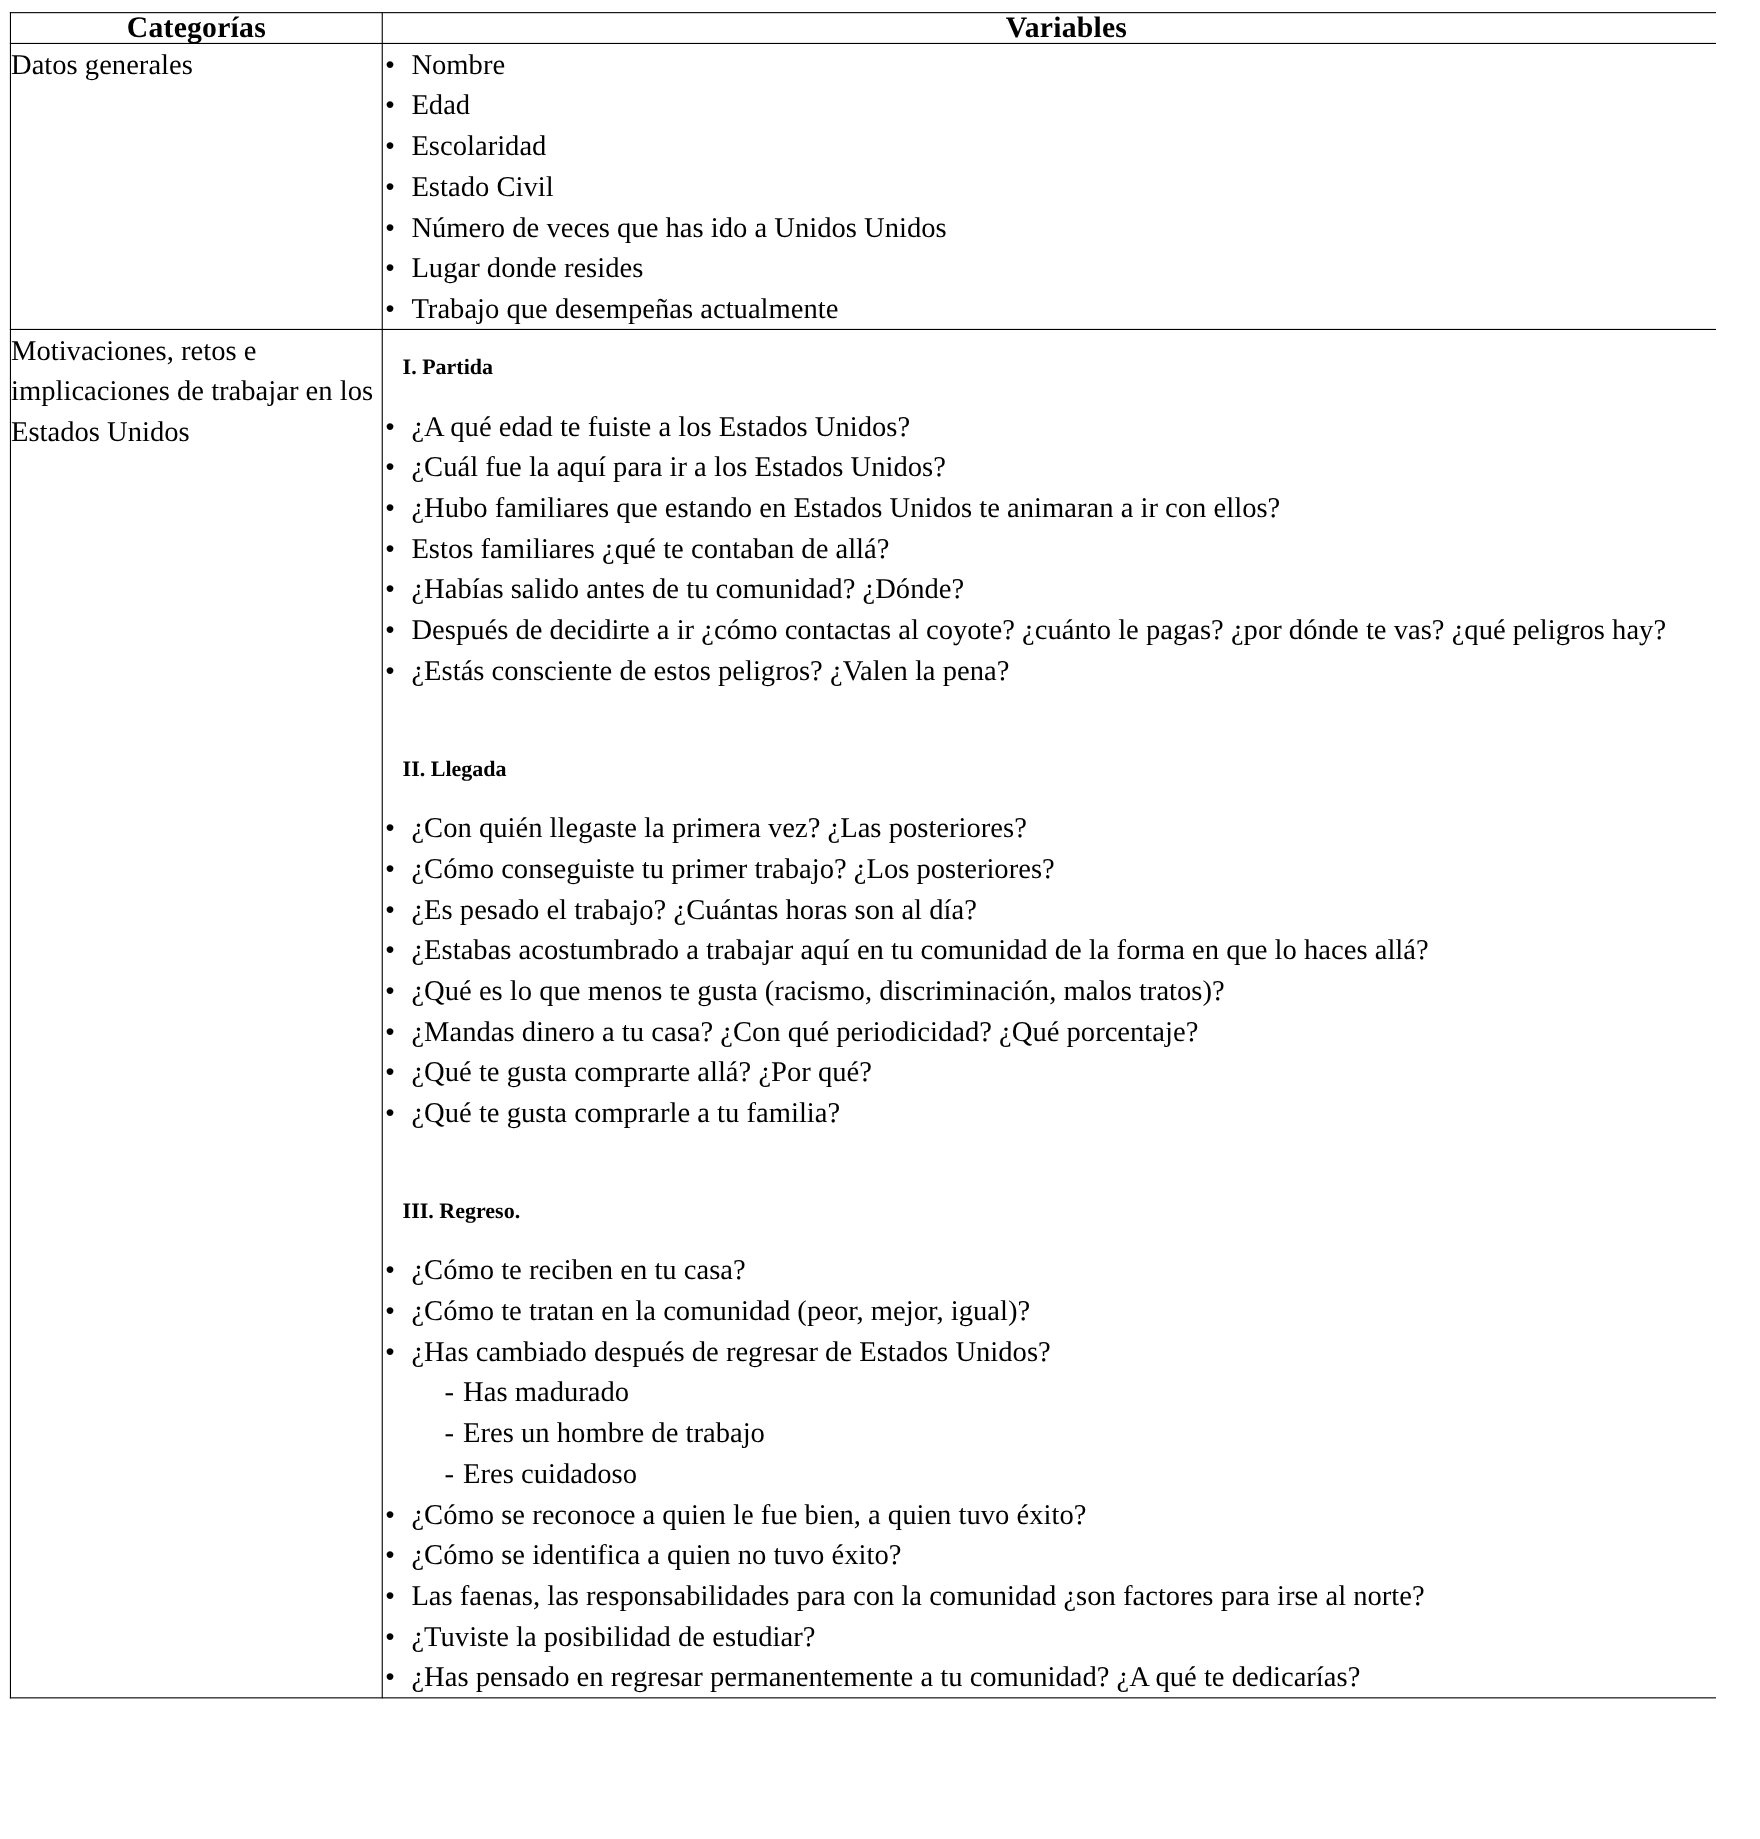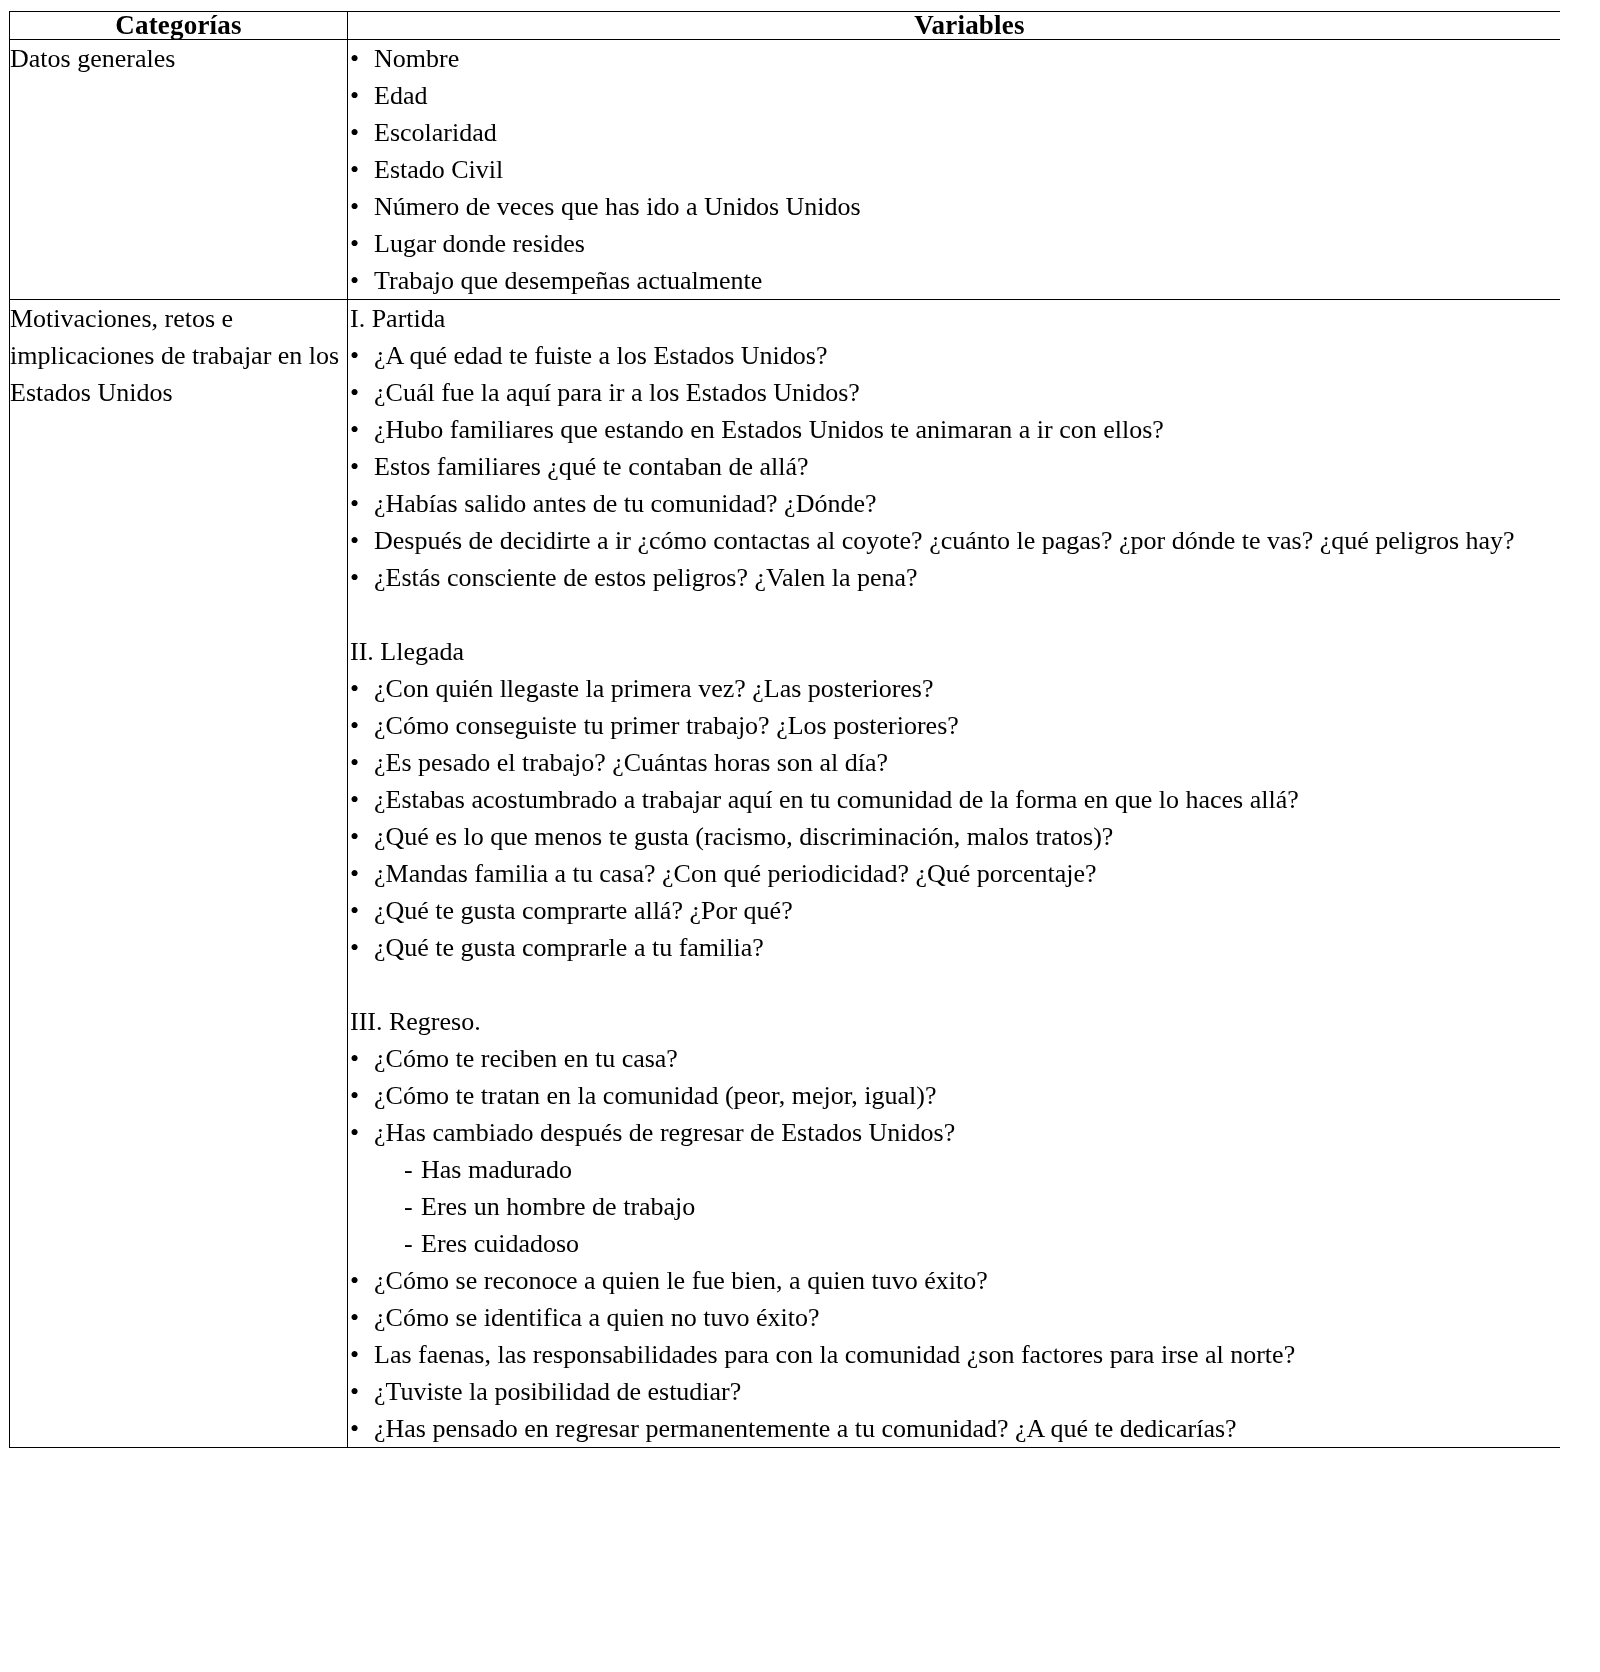--- a/index.html
+++ b/index.html
@@ -61,24 +61,25 @@
     display: block;
   }
 
   td.var {
     font-size: 26px;
     line-height: 37px;
     padding: 13px 12px 12px 11px;
   }
 
   .section-head {
-    margin: 0;
+    margin: 16px;
     padding: 0 0 0 2px;
-    font-size: 26px;
-    line-height: 37px;
+    font-size: 20px;
+    line-height: 37px;
+    font-weight: bold;
   }
 
   ul.bullets {
     list-style: none;
     margin: 0;
     padding: 0;
   }
   ul.bullets > li {
     position: relative;
     padding-left: 26px;
@@ -175,21 +176,21 @@
 
           <div class="gap">&nbsp;</div>
 
           <div class="section-head">II. Llegada</div>
           <ul class="bullets">
             <li>¿Con quién llegaste la primera vez? ¿Las posteriores?</li>
             <li>¿Cómo conseguiste tu primer trabajo? ¿Los posteriores?</li>
             <li>¿Es pesado el trabajo? ¿Cuántas horas son al día?</li>
             <li>¿Estabas acostumbrado a trabajar aquí en tu comunidad de la forma en que lo haces allá?</li>
             <li>¿Qué es lo que menos te gusta (racismo, discriminación, malos tratos)?</li>
-            <li>¿Mandas familia a tu casa? ¿Con qué periodicidad? ¿Qué porcentaje?</li>
+            <li>¿Mandas dinero a tu casa? ¿Con qué periodicidad? ¿Qué porcentaje?</li>
             <li>¿Qué te gusta comprarte allá? ¿Por qué?</li>
             <li>¿Qué te gusta comprarle a tu familia?</li>
           </ul>
 
           <div class="gap">&nbsp;</div>
 
           <div class="section-head">III. Regreso.</div>
           <ul class="bullets">
             <li>¿Cómo te reciben en tu casa?</li>
             <li>¿Cómo te tratan en la comunidad (peor, mejor, igual)?</li>

